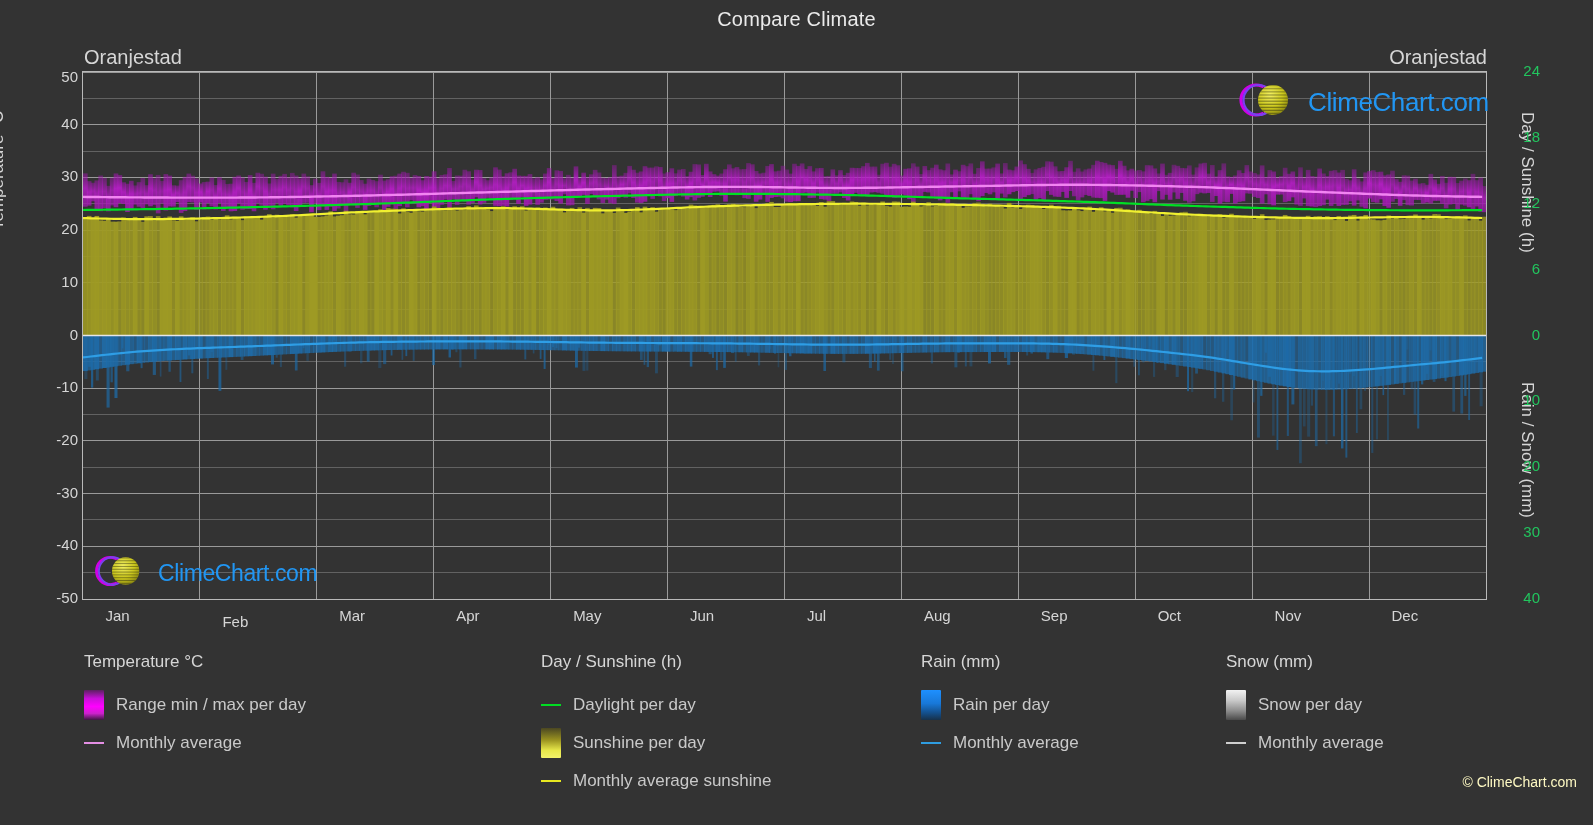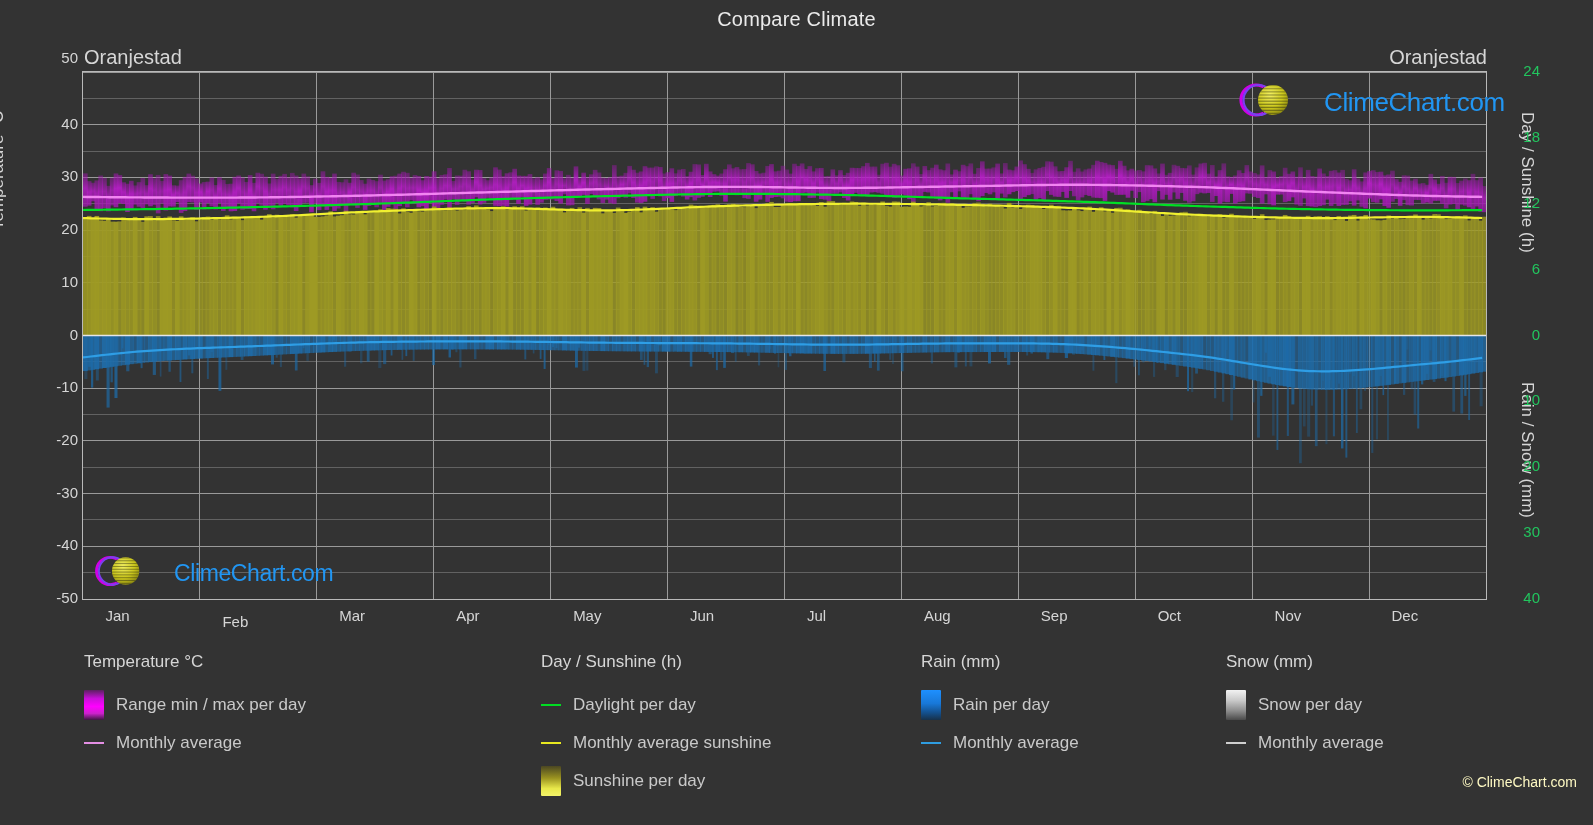--- a/index.html
+++ b/index.html
@@ -82,40 +82,40 @@
   .ln-day{background:#00dd22;}
   .ln-sun{background:#e8e820;}
   .ln-rain{background:#2f9de0;}
   .ln-snow{background:#cfcfcf;}
 
   .copyright{
     position:absolute;right:16px;top:774px;font-size:14px;color:#fef9c3;
   }
 
   
-  .logo{position:absolute;display:flex;align-items:center;gap:16px;}
+  .logo{position:absolute;display:flex;align-items:center;}
   .logo .glyph{position:relative;flex:none;}
   .logo .word{color:#2196f3;font-size:26px;letter-spacing:-.4px;margin-left:6px;}
   .logo-small .word{font-size:23px;}
 </style>
 </head>
 <body>
 
 <div id="root">
 
   <div class="chart-title">Compare Climate</div>
   <div class="city-left">Oranjestad</div>
   <div class="city-right">Oranjestad</div>
 
   <div class="ylabel-left">Temperature °C</div>
   <div class="ylabel-right-a">Day / Sunshine (h)</div>
   <div class="ylabel-right-b">Rain / Snow (mm)</div>
 
   <div id="ticks-left">
-      <div class="tick-left" style="top: 49px;">50</div>
+      <div class="tick-left" style="top: 68px;">50</div>
       <div class="tick-left" style="top: 114.7px;">40</div>
       <div class="tick-left" style="top: 167.4px;">30</div>
       <div class="tick-left" style="top: 220.1px;">20</div>
       <div class="tick-left" style="top: 272.8px;">10</div>
       <div class="tick-left" style="top: 325.5px;">0</div>
       <div class="tick-left" style="top: 378.2px;">-10</div>
       <div class="tick-left" style="top: 430.9px;">-20</div>
       <div class="tick-left" style="top: 483.6px;">-30</div>
       <div class="tick-left" style="top: 536.3px;">-40</div>
       <div class="tick-left" style="top: 589px;">-50</div>
@@ -1527,26 +1527,26 @@
           <span class="lg-text">Monthly average</span>
         </div>
       </div>
       <div class="lg-col" style="left: 541px;">
         <div class="lg-title">Day / Sunshine (h)</div>
         <div class="lg-row">
           <span class="linemark ln-day"></span>
           <span class="lg-text">Daylight per day</span>
         </div>
         <div class="lg-row">
+          <span class="swatch sw-sun"></span>
+          <span class="lg-text">Sunshine per day</span>
+        </div>
+        <div class="lg-row">
           <span class="linemark ln-sun"></span>
           <span class="lg-text">Monthly average sunshine</span>
-        </div>
-        <div class="lg-row">
-          <span class="swatch sw-sun"></span>
-          <span class="lg-text">Sunshine per day</span>
         </div>
       </div>
       <div class="lg-col" style="left: 921px;">
         <div class="lg-title">Rain (mm)</div>
         <div class="lg-row">
           <span class="swatch sw-rain"></span>
           <span class="lg-text">Rain per day</span>
         </div>
         <div class="lg-row">
           <span class="linemark ln-rain"></span>

